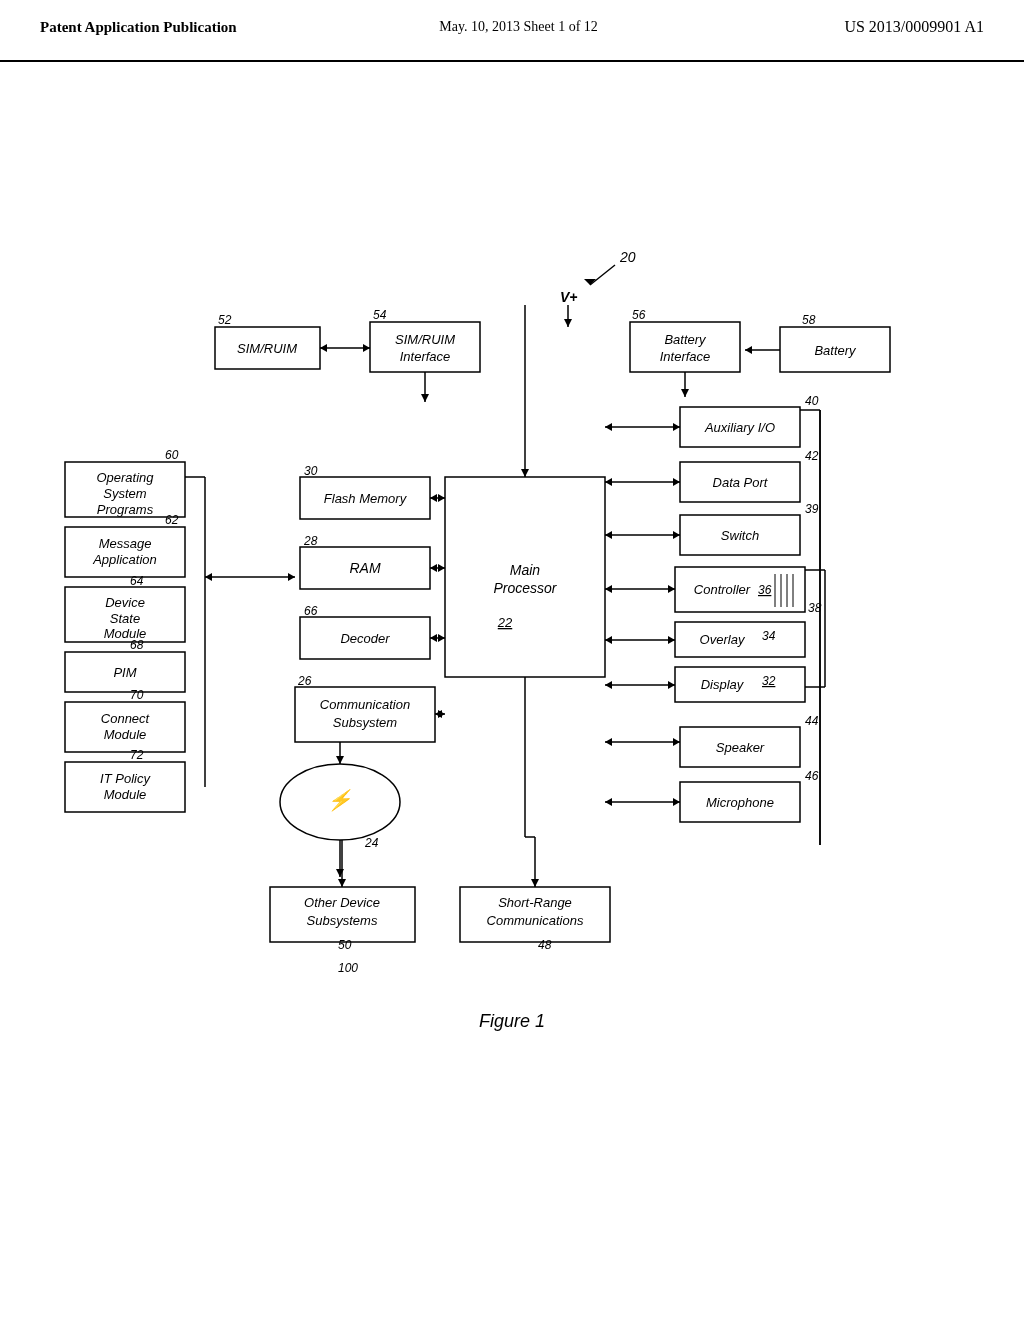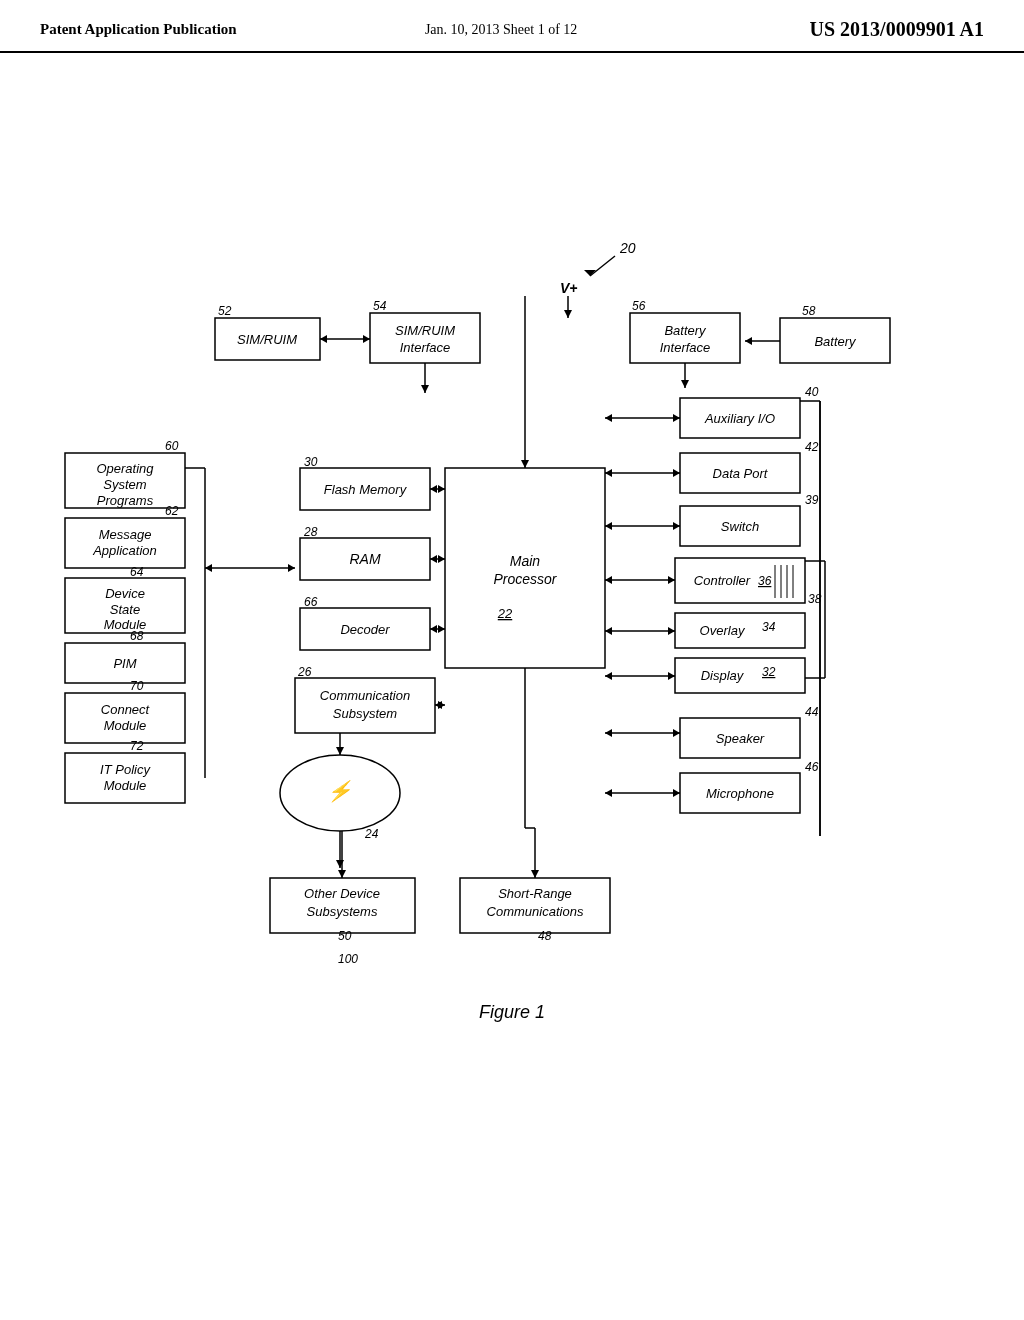--- a/index.html
+++ b/index.html
@@ -9,33 +9,33 @@
       background: #fff;
       font-family: 'Times New Roman', serif;
       position: relative;
     }
 
     
     .header {
       display: flex;
       justify-content: space-between;
       align-items: center;
-      padding: 18px 40px 10px 40px;
+      padding: 18px 40px 24px 40px;
       border-bottom: 2px solid #000;
     }
     .header-left {
       font-weight: bold;
       font-size: 15px;
     }
     .header-center {
       font-size: 14px;
     }
     .header-right {
-      font-size: 20px;
-      font-weight: bold;
+      font-size: 16px;
+      font-weight: normal;
       margin-left: 44px;
     }
 
     
     .diagram-area {
       position: relative;
       width: 100%;
       height: 1150px;
       font-style: italic;
     }
@@ -45,21 +45,21 @@
       top: 0; left: 0;
       width: 100%;
       height: 100%;
     }
   </style>
 </head>
 <body>
 
 <div class="header">
   <span class="header-left">Patent Application Publication</span>
-  <span class="header-center">Jan. 10, 2013  Sheet 1 of 12</span>
+  <span class="header-center">May. 10, 2013  Sheet 1 of 12</span>
   <span class="header-right">US 2013/0009901 A1</span>
 </div>
 
 <div class="diagram-area">
   <svg class="diagram-svg" viewBox="0 0 1024 1100" xmlns="http://www.w3.org/2000/svg">
 
     <text x="620" y="175" font-size="14" font-family="Arial">20</text>
     <line x1="615" y1="178" x2="590" y2="198" stroke="#000" stroke-width="1.5"></line>
     <polygon points="590,198 596,192 584,192" fill="#000"></polygon>
 

